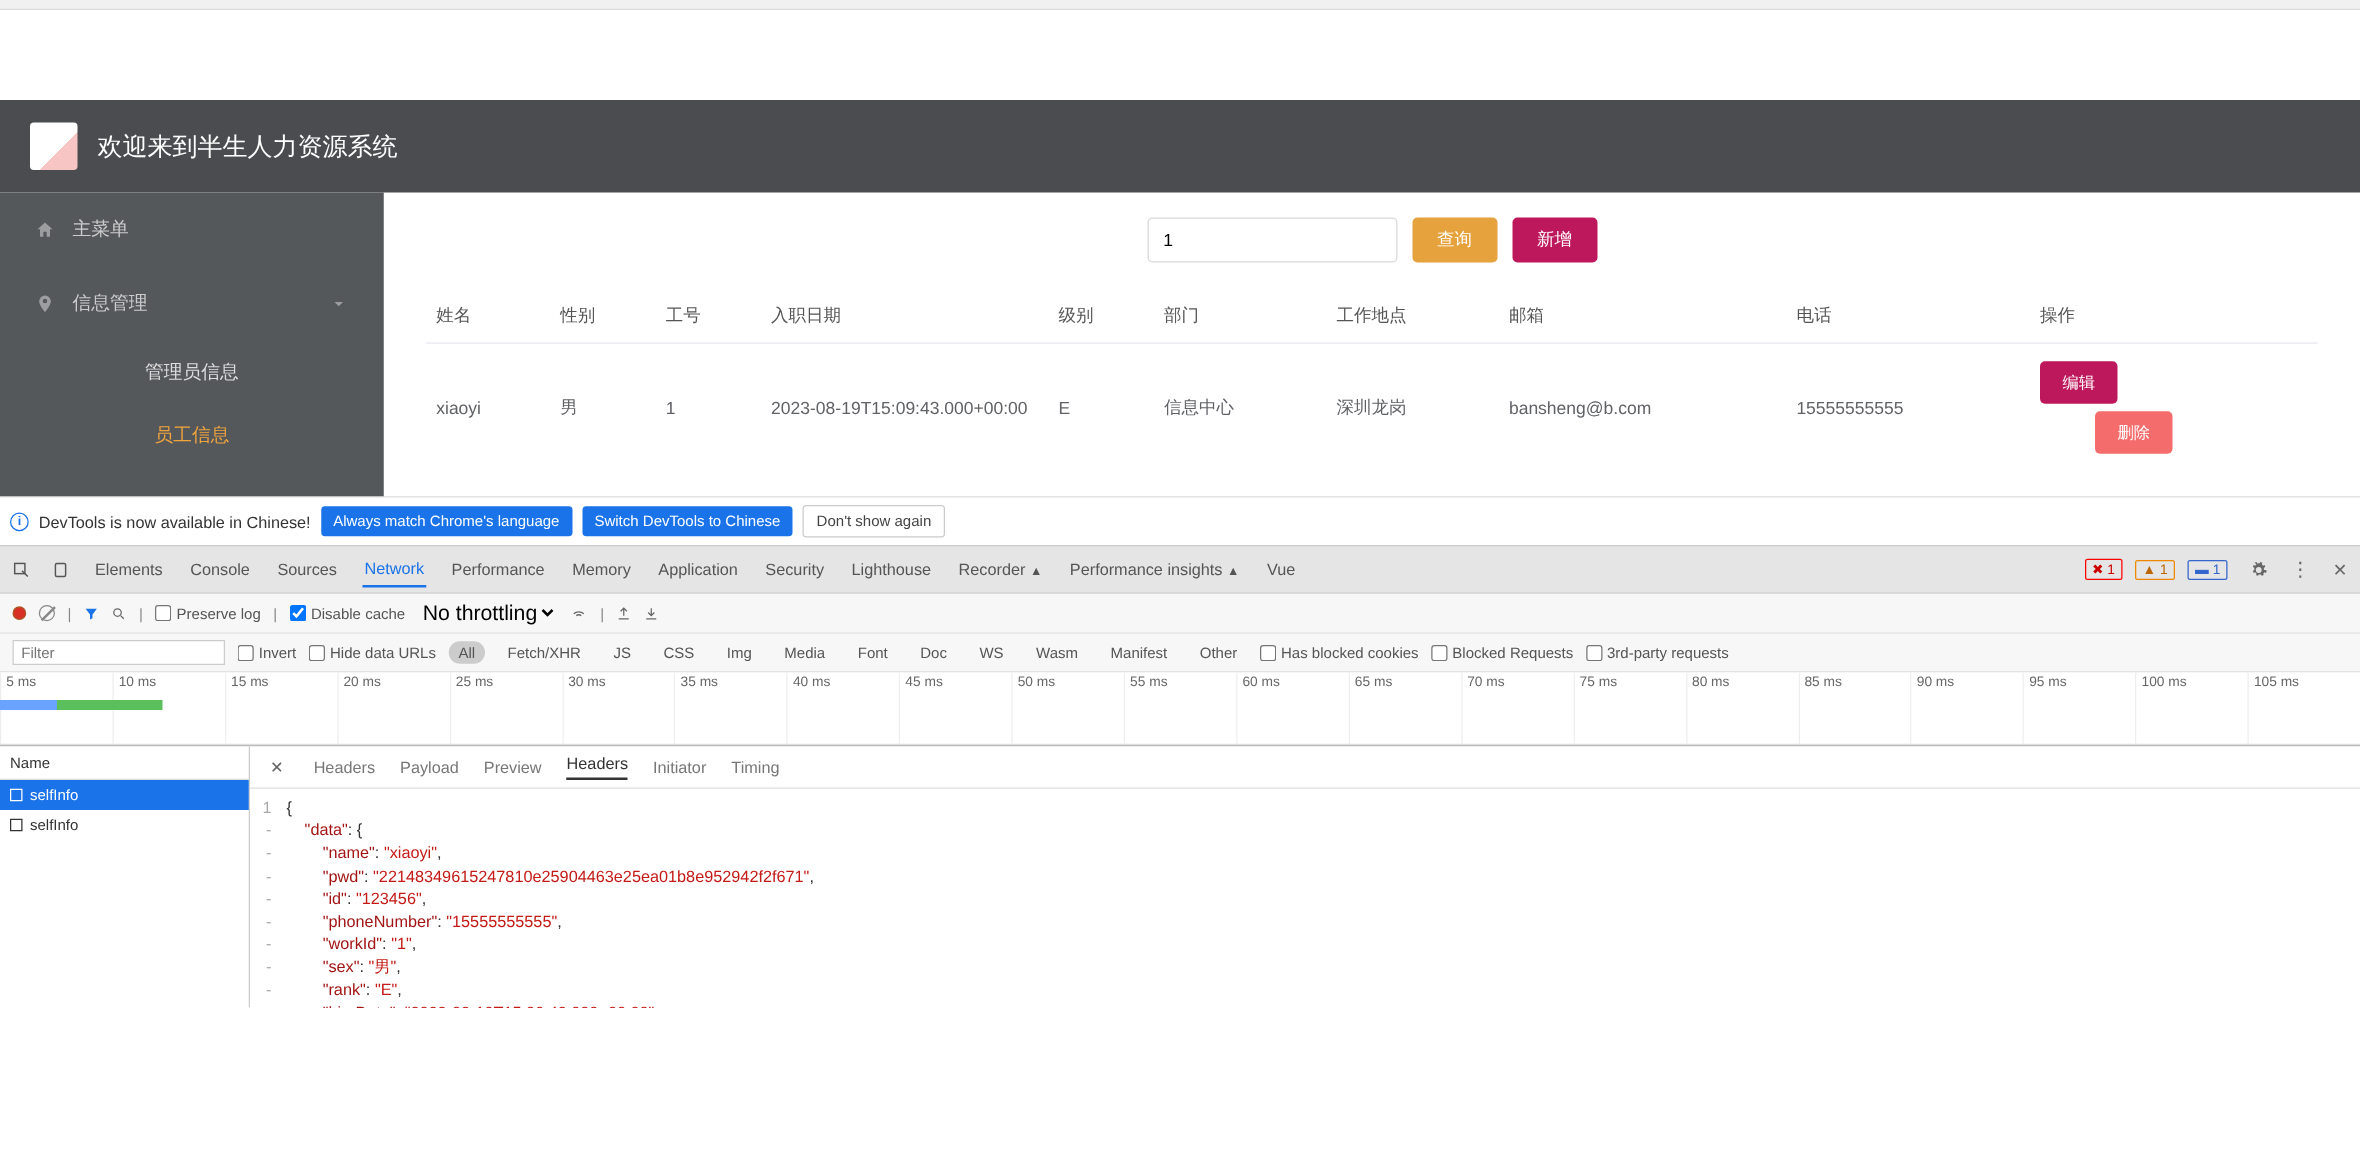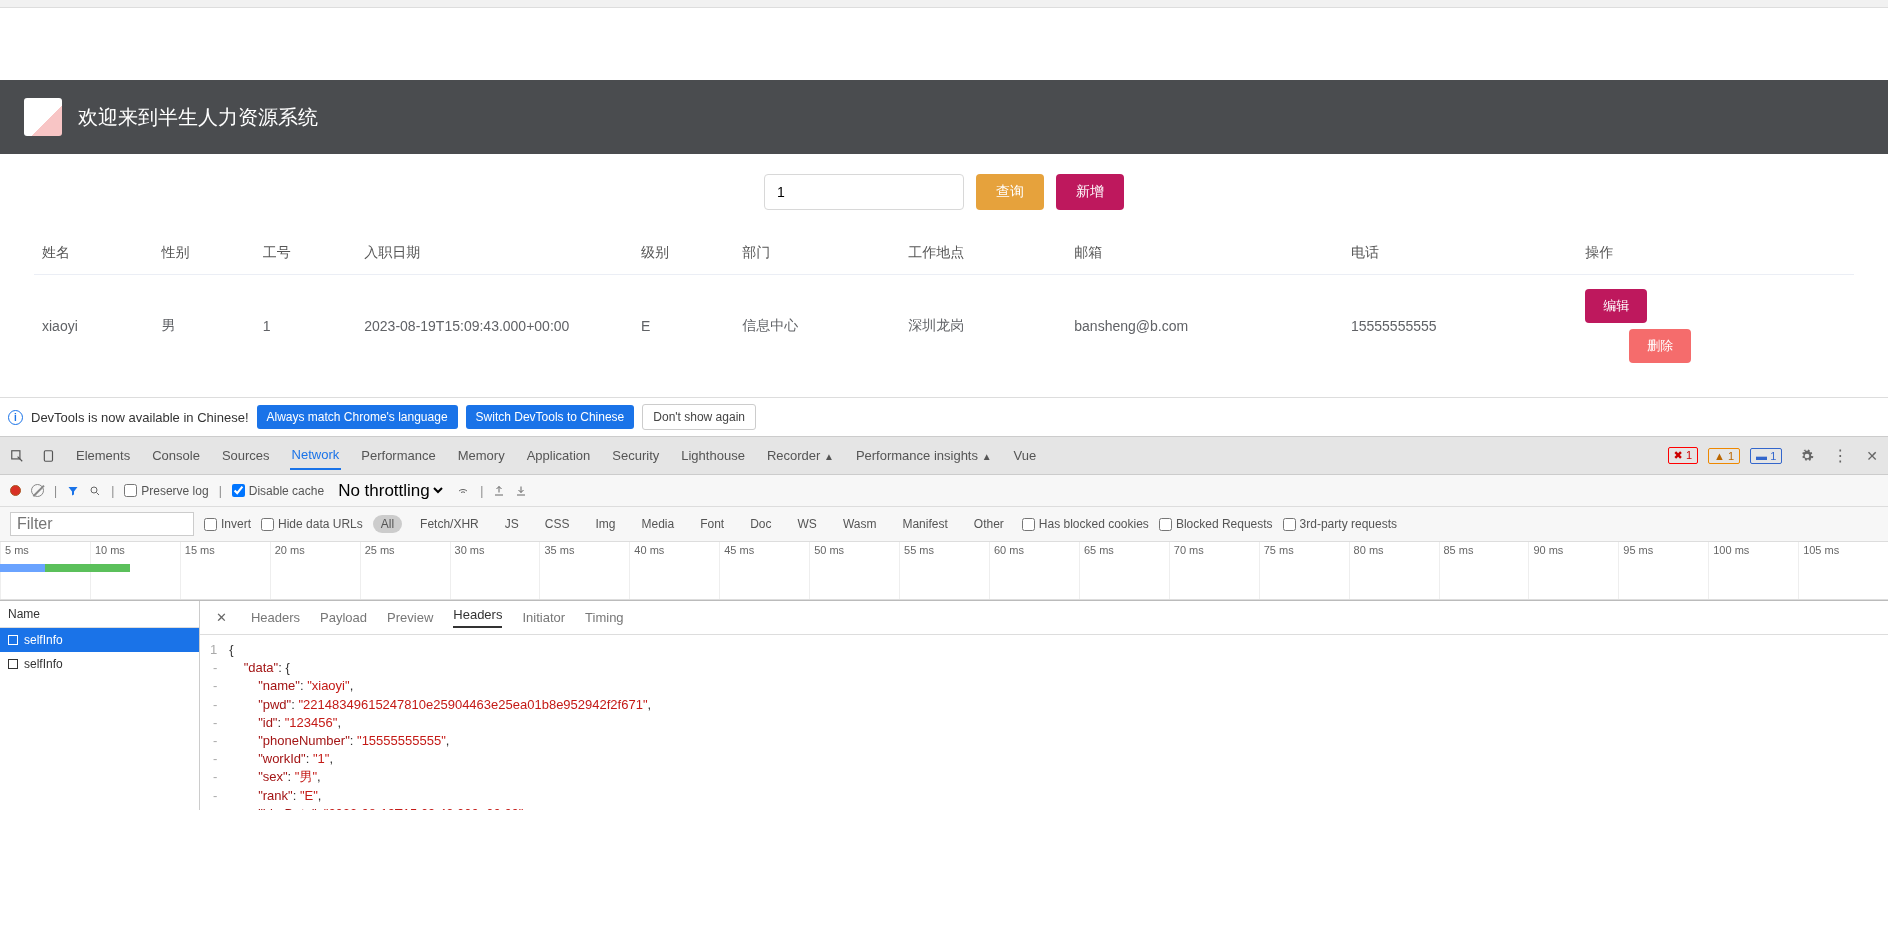--- a/index.html
+++ b/index.html
@@ -55,21 +55,21 @@
 .badge.red-b { border:1px solid #f00; color:#c00;}
 .badge.yellow-b { border:1px solid #e80; color:#b60;}
 .badge.blue-b { border:1px solid #36c; color:#36c;}
 .gear { width:14px;height:14px;}
 
 
 .dt-row { display:flex; align-items:center; gap:10px; padding:5px 10px; border-bottom:1px solid #ddd; font-size:12px; color:#555; background:#f7f7f7;}
 .dt-row .circle-red { width:11px;height:11px;border-radius:50%;background:#d93025;border:1px solid #a52;}
 .dt-row .circle { width:13px;height:13px;border:1.5px solid #888;border-radius:50%;position:relative;}
 .dt-row .circle::after{content:"";position:absolute;width:15px;height:1.5px;background:#888;transform:rotate(-45deg);top:5px;left:-1px;}
-.dt-row input[type=text]{ border:1px solid #ccc; padding:2px 6px; font-size:16px; width:184px;}
+.dt-row input[type=text]{ border:1px solid #ccc; padding:2px 6px; font-size:12px; width:170px;}
 .dt-row label { display:flex; align-items:center; gap:4px;}
 .dt-row select{ border:none; background:none; font-size:17px;}
 .chip { padding:2px 8px; border-radius:10px; cursor:pointer;}
 .chip.active { background:#ccc;}
 
 
 .timeline { display:flex; border-bottom:1px solid #ddd; font-size:11px; color:#666; position:relative; height:58px; background:#fff;}
 .tick { flex:1; border-left:1px solid #eee; padding:2px 0 0 4px;}
 .tick:first-child{border-left:none;}
 .tl-bar { position:absolute; left:0; top:22px; height:8px; width:130px; background:linear-gradient(90deg,#6aa3ff 0 35%, #5bc05b 35% 100%);}
@@ -97,20 +97,41 @@
 <body>
 
 <div class="browser-bar"></div>
 
 <div class="app-header">
   <div class="app-logo"></div>
   <div class="app-title">欢迎来到半生人力资源系统</div>
 </div>
 
 <div class="app-body">
+  <div class="sidebar">
+    <div class="sidebar-item">
+      <svg class="icon" viewBox="0 0 24 24" fill="#bbb">
+          <path d="M12 3l9 8h-3v9h-4v-6H10v6H6v-9H3z"></path>
+        </svg>
+      <span>主菜单</span>
+    </div>
+    <div class="sidebar-item expandable">
+      <div style="display:flex;align-items:center;gap:14px;">
+        <svg class="icon" viewBox="0 0 24 24" fill="#bbb">
+            <path d="M12 2a7 7 0 0 0-7 7c0 5 7 13 7 13s7-8 7-13a7 7 0 0 0-7-7zm0 9.5A2.5 2.5 0 1 1 12 6a2.5 2.5 0 0 1 0 5.5z"></path>
+          </svg>
+        <span>信息管理</span>
+      </div>
+      <svg class="icon chevron" viewBox="0 0 24 24" fill="#bbb">
+          <path d="M7 14l5-5 5 5z"></path>
+        </svg>
+    </div>
+    <div class="sidebar-sub">管理员信息</div>
+    <div class="sidebar-sub active">员工信息</div>
+  </div>
 
   <div class="main">
     <div class="toolbar">
       <input class="input" value="1" style="">
       <button class="btn warn">查询</button>
       <button class="btn primary">新增</button>
     </div>
     <table>
       <thead>
           <tr>

